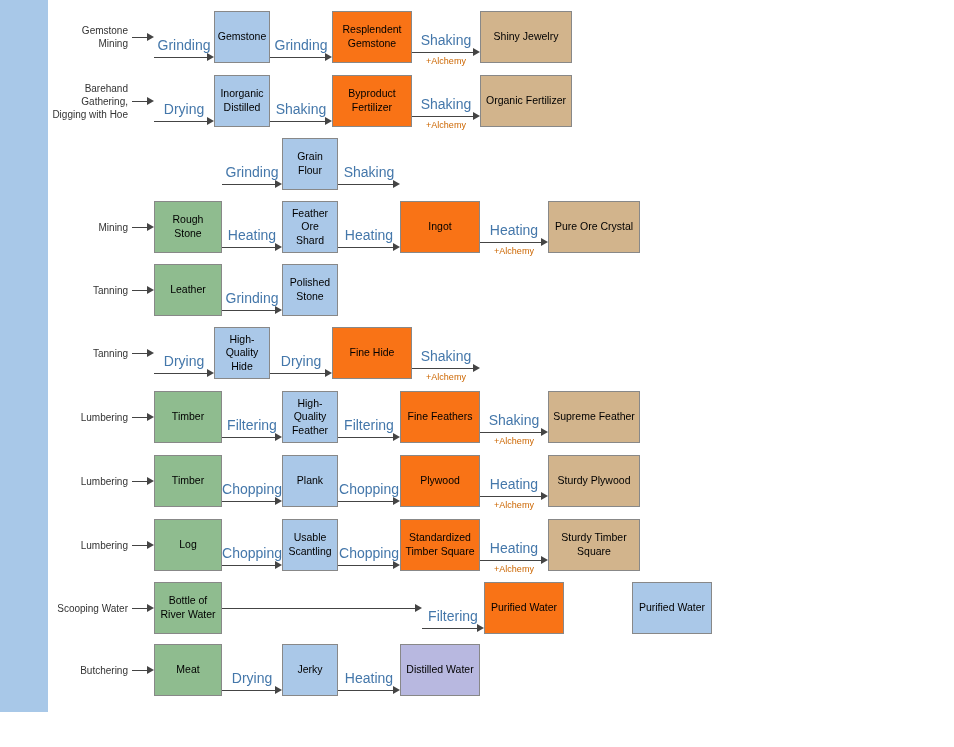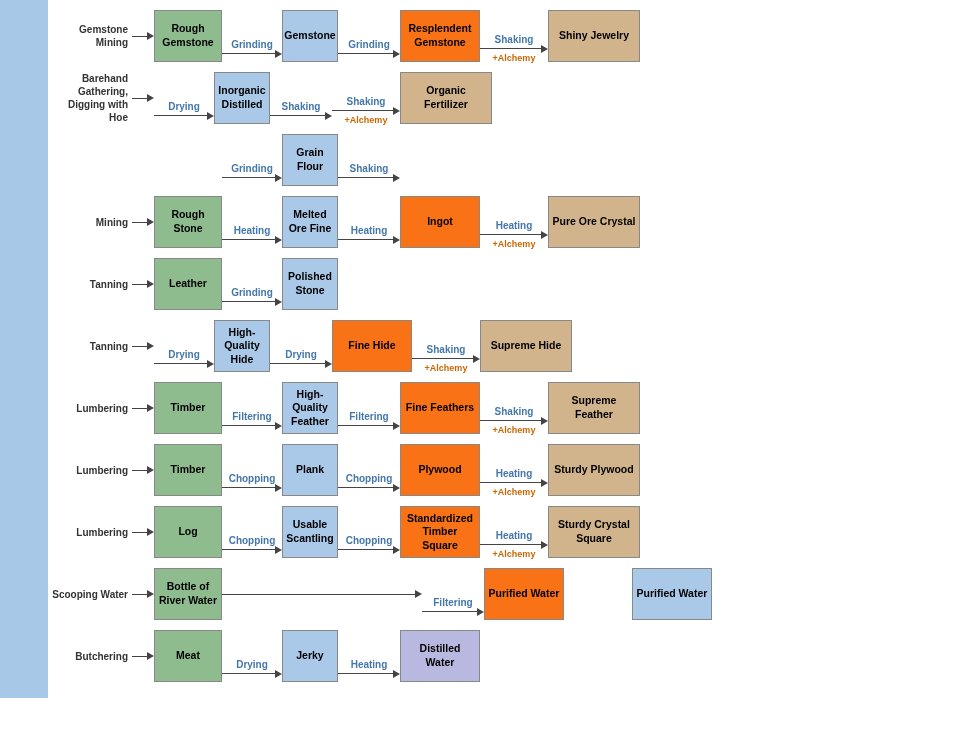--- a/index.html
+++ b/index.html
@@ -7,21 +7,20 @@
       font-family: Arial, sans-serif;
       font-size: 11px;
       background: #fff;
       width: 954px;
       min-height: 747px;
       overflow: auto;
     }
     .main-container {
       display: flex;
       width: 954px;
-      font-weight: bold;
     }
     .gathering-label {
       background: #a8c8e8;
       width: 48px;
       display: flex;
       align-items: center;
       justify-content: center;
       writing-mode: vertical-rl;
       text-orientation: mixed;
       transform: rotate(180deg);
@@ -84,21 +83,21 @@
       text-align: center;
     }
 
     
     .arr {
       display: flex;
       flex-direction: column;
       align-items: center;
       flex-shrink: 0;
     }
-    .arr .lbl { font-size: 10px; color: #4477aa; white-space: nowrap; margin-top: 24px; }
+    .arr .lbl { font-size: 14px; color: #4477aa; white-space: nowrap; margin-top: 24px; }
     .arr .alch { font-size: 9px; color: #cc6600; white-space: nowrap; }
     .arr .line-arrow {
       display: flex;
       align-items: center;
       width: 100%;
     }
     .arr .line {
       flex: 1;
       height: 1px;
       background: #444;
@@ -119,21 +118,20 @@
   <div class="chart-area" id="chart-area">
 
   <div class="row">
         <div class="source-label">Gemstone Mining</div>
         <div class="arr" style="width: 22px; display: inline-flex;">
           <div class="line-arrow" style="width: 100%;">
             <div class="line"></div>
             <div class="arrowhead"></div>
           </div>
         </div>
-        <div class="box box-green">Rough Gemstone</div>
         <div class="arr" style="width: 60px;">
           <div class="lbl">Grinding</div>
           <div class="line-arrow">
             <div class="line"></div>
             <div class="arrowhead"></div>
           </div>
         </div>
         <div class="box box-blue">Gemstone</div>
         <div class="arr" style="width: 62px;">
           <div class="lbl">Grinding</div>
@@ -169,20 +167,21 @@
           </div>
         </div>
         <div class="box box-blue">Inorganic Distilled</div>
         <div class="arr" style="width: 62px;">
           <div class="lbl">Shaking</div>
           <div class="line-arrow">
             <div class="line"></div>
             <div class="arrowhead"></div>
           </div>
         </div>
+        <div class="box box-yellow">Byproduct Fertilizer</div>
         <div class="arr" style="width: 68px;">
           <div class="lbl">Shaking</div>
           <div class="line-arrow">
             <div class="line"></div>
             <div class="arrowhead"></div>
           </div>
           <div class="alch">+Alchemy</div>
         </div>
         <div class="box box-tan">Organic Fertilizer</div>
       </div>
@@ -216,21 +215,21 @@
           </div>
         </div>
         <div class="box box-green">Rough Stone</div>
         <div class="arr" style="width: 60px;">
           <div class="lbl">Heating</div>
           <div class="line-arrow">
             <div class="line"></div>
             <div class="arrowhead"></div>
           </div>
         </div>
-        <div class="box box-blue">Melted Ore Fine</div>
+        <div class="box box-blue">Feather Ore Shard</div>
         <div class="arr" style="width: 62px;">
           <div class="lbl">Heating</div>
           <div class="line-arrow">
             <div class="line"></div>
             <div class="arrowhead"></div>
           </div>
         </div>
         <div class="box box-yellow">Ingot</div>
         <div class="arr" style="width: 68px;">
           <div class="lbl">Heating</div>
@@ -288,21 +287,20 @@
         </div>
         <div class="box box-yellow">Fine Hide</div>
         <div class="arr" style="width: 68px;">
           <div class="lbl">Shaking</div>
           <div class="line-arrow">
             <div class="line"></div>
             <div class="arrowhead"></div>
           </div>
           <div class="alch">+Alchemy</div>
         </div>
-        <div class="box box-tan">Supreme Hide</div>
       </div>
       <div class="row">
         <div class="source-label">Lumbering</div>
         <div class="arr" style="width: 22px; display: inline-flex;">
           <div class="line-arrow" style="width: 100%;">
             <div class="line"></div>
             <div class="arrowhead"></div>
           </div>
         </div>
         <div class="box box-green">Timber</div>
@@ -393,21 +391,21 @@
         </div>
         <div class="box box-yellow">Standardized Timber Square</div>
         <div class="arr" style="width: 68px;">
           <div class="lbl">Heating</div>
           <div class="line-arrow">
             <div class="line"></div>
             <div class="arrowhead"></div>
           </div>
           <div class="alch">+Alchemy</div>
         </div>
-        <div class="box box-tan">Sturdy Crystal Square</div>
+        <div class="box box-tan">Sturdy Timber Square</div>
       </div>
       <div class="row">
         <div class="source-label">Scooping Water</div>
         <div class="arr" style="width: 22px; display: inline-flex;">
           <div class="line-arrow" style="width: 100%;">
             <div class="line"></div>
             <div class="arrowhead"></div>
           </div>
         </div>
         <div class="box box-green">Bottle of River Water</div>

